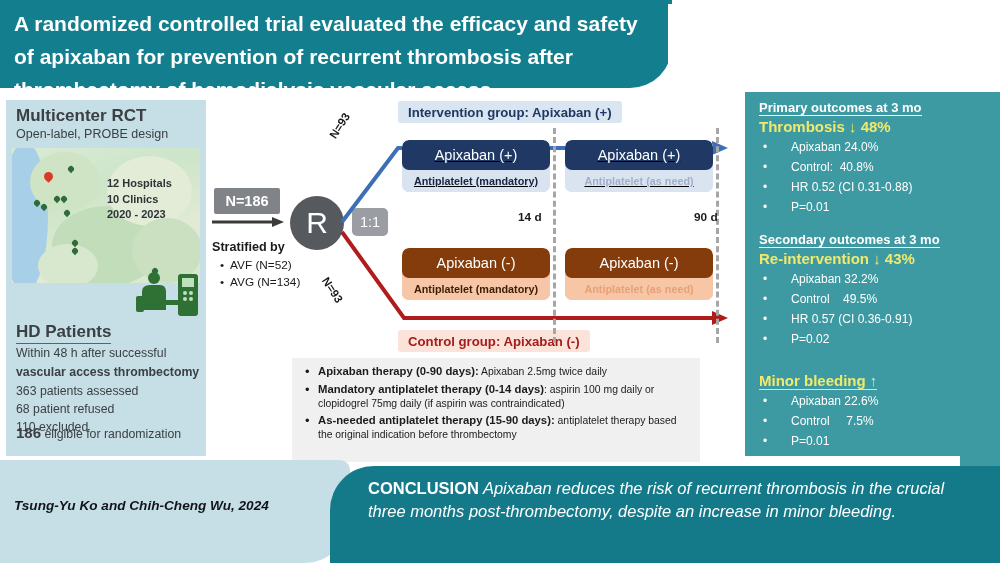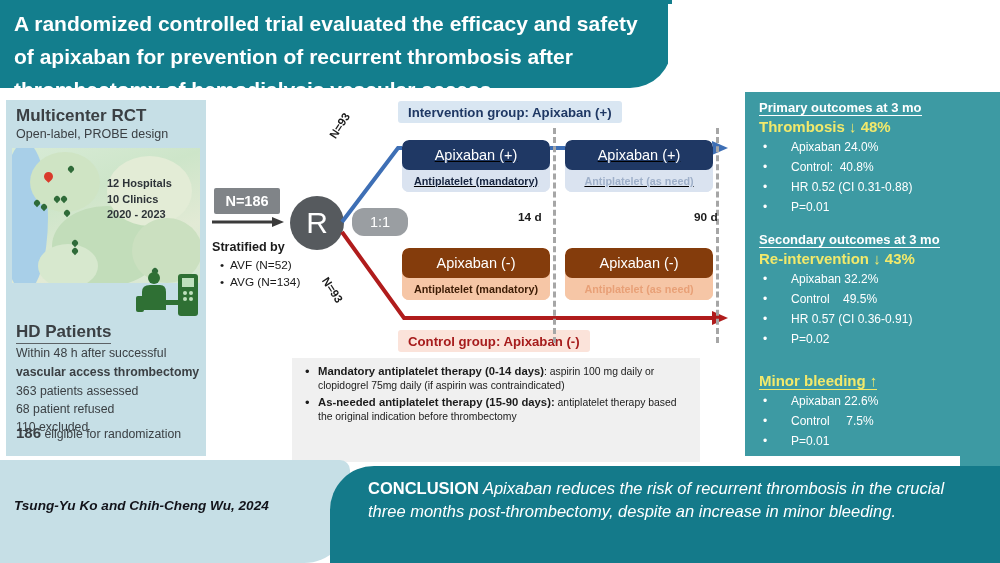--- a/index.html
+++ b/index.html
@@ -33,21 +33,21 @@
   .hd-line.b{font-weight:bold;}
   #hd-186{position:absolute;left:10px;top:324px;font-size:12.3px;color:#3b4044;}
   #hd-186 b{font-size:15px;}
 
   
   #n186{left:214px;top:188px;width:66px;height:26px;background:#808488;border-radius:2px;
         color:#fff;font-size:14.5px;font-weight:bold;display:flex;align-items:center;justify-content:center;}
   #arrow-in{left:212px;top:217px;width:72px;height:10px;}
   #rcircle{left:290px;top:196px;width:54px;height:54px;border-radius:50%;background:#565a5e;
         color:#fff;font-size:30px;display:flex;align-items:center;justify-content:center;}
-  #ratio{left:352px;top:208px;width:56px;height:28px;background:#9a9ea2;border-radius:12px;
+  #ratio{left:352px;top:208px;width:36px;height:28px;background:#9a9ea2;border-radius:5px;
         color:#fff;font-size:14.5px;display:flex;align-items:center;justify-content:center;}
   #strat-title{left:212px;top:240px;font-size:12.6px;font-weight:bold;color:#1b1b1b;}
   .strat-item{left:220px;font-size:11.8px;color:#1b1b1b;}
 
   
   #arrow-top{left:330px;top:118px;width:400px;height:110px;}
   #arrow-bot{left:330px;top:218px;width:400px;height:120px;}
   #n93-top{left:327px;top:134px;font-size:11.5px;font-weight:bold;color:#1b1b1b;
         transform:rotate(-57deg);transform-origin:left top;}
   #n93-bot{left:330px;top:275px;font-size:11.5px;font-weight:bold;color:#1b1b1b;
@@ -217,20 +217,21 @@
   <div class="bot">Antiplatelet (as need)</div>
 </div>
 
 <div class="dashline" id="dash14"></div>
 <div class="dashline" id="dash90"></div>
 <div class="abs" id="t14">14 d</div>
 <div class="abs" id="t90">90 d</div>
 
 <div class="abs" id="therapy">
   <ul>
+    <li><b>Apixaban therapy (0-90 days):</b><span> Apixaban 2.5mg twice daily</span></li>
     <li><b>Mandatory antiplatelet therapy (0-14 days)</b><span>: aspirin 100 mg daily or clopidogrel 75mg daily (if aspirin was contraindicated)</span></li>
     <li><b>As-needed antiplatelet therapy (15-90 days):</b><span> antiplatelet therapy based the original indication before thrombectomy</span></li>
   </ul>
 </div>
 
 <div class="abs" id="results">
   <div class="res-head" style="top:8px;">Primary outcomes at 3 mo</div>
   <div class="res-sub" style="top:26px;">Thrombosis  ↓ 48%</div>
   <div class="res-item" style="top:48px;"><span>Apixaban 24.0%</span></div>
   <div class="res-item" style="top:68px;"><span>Control:  40.8%</span></div>

